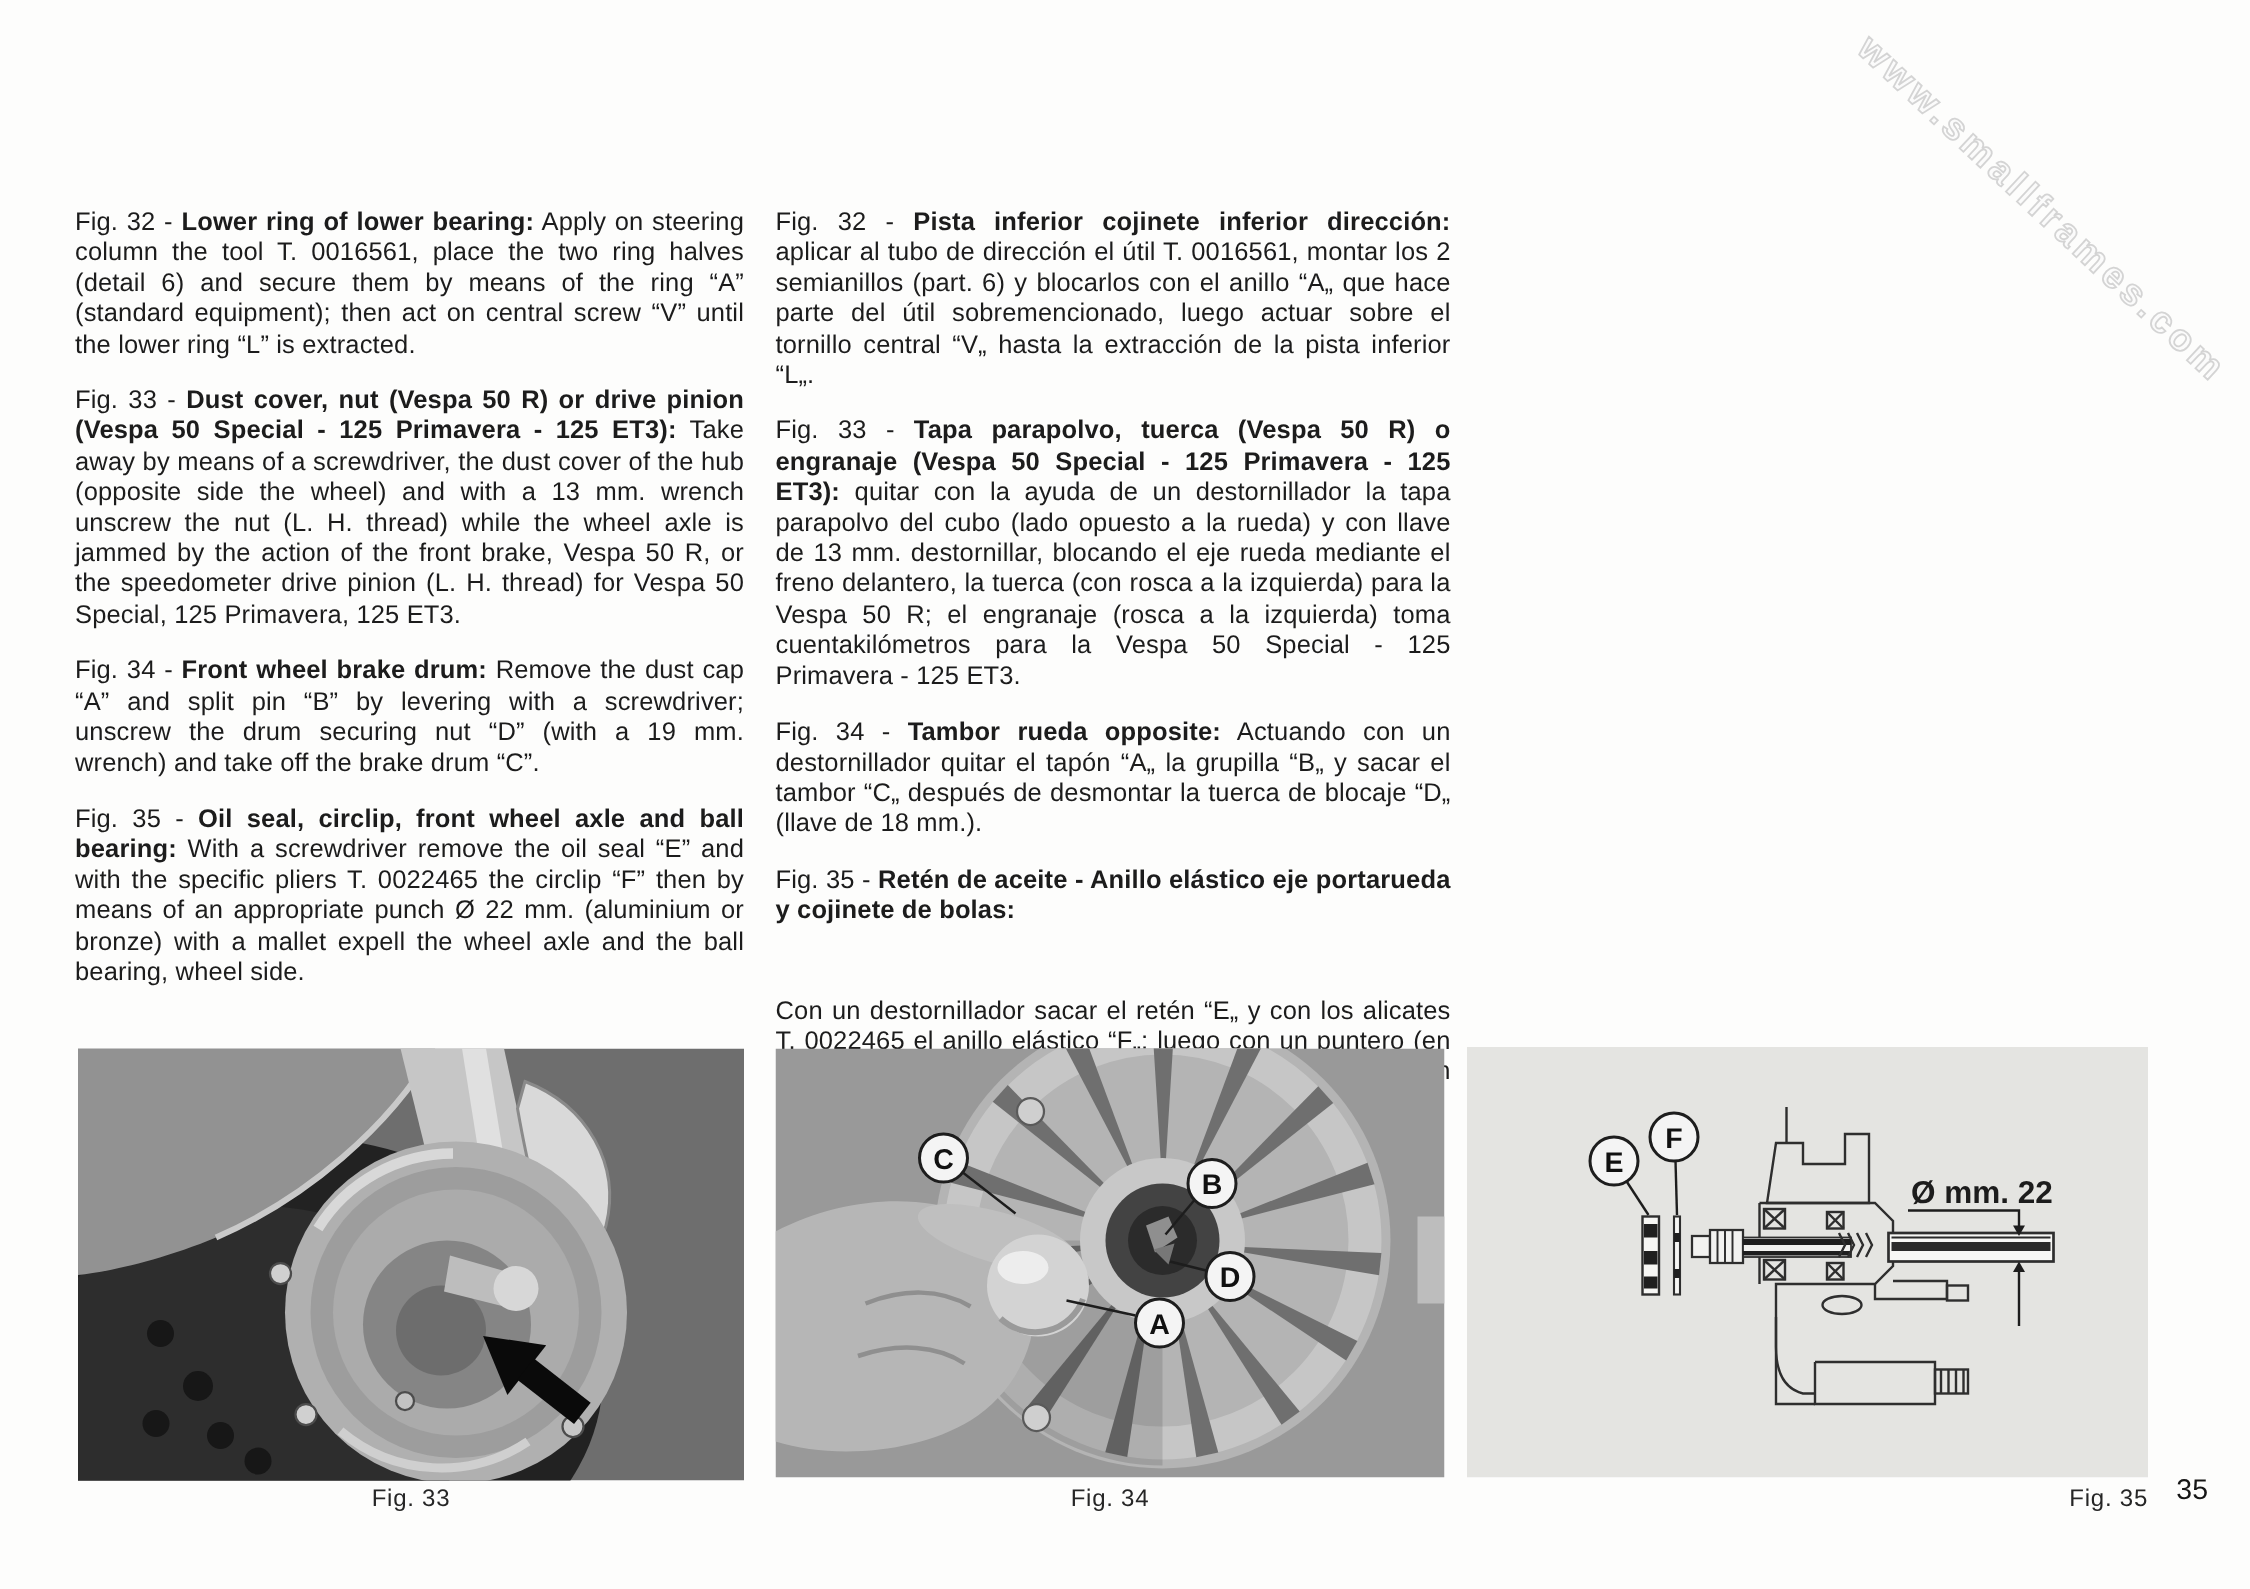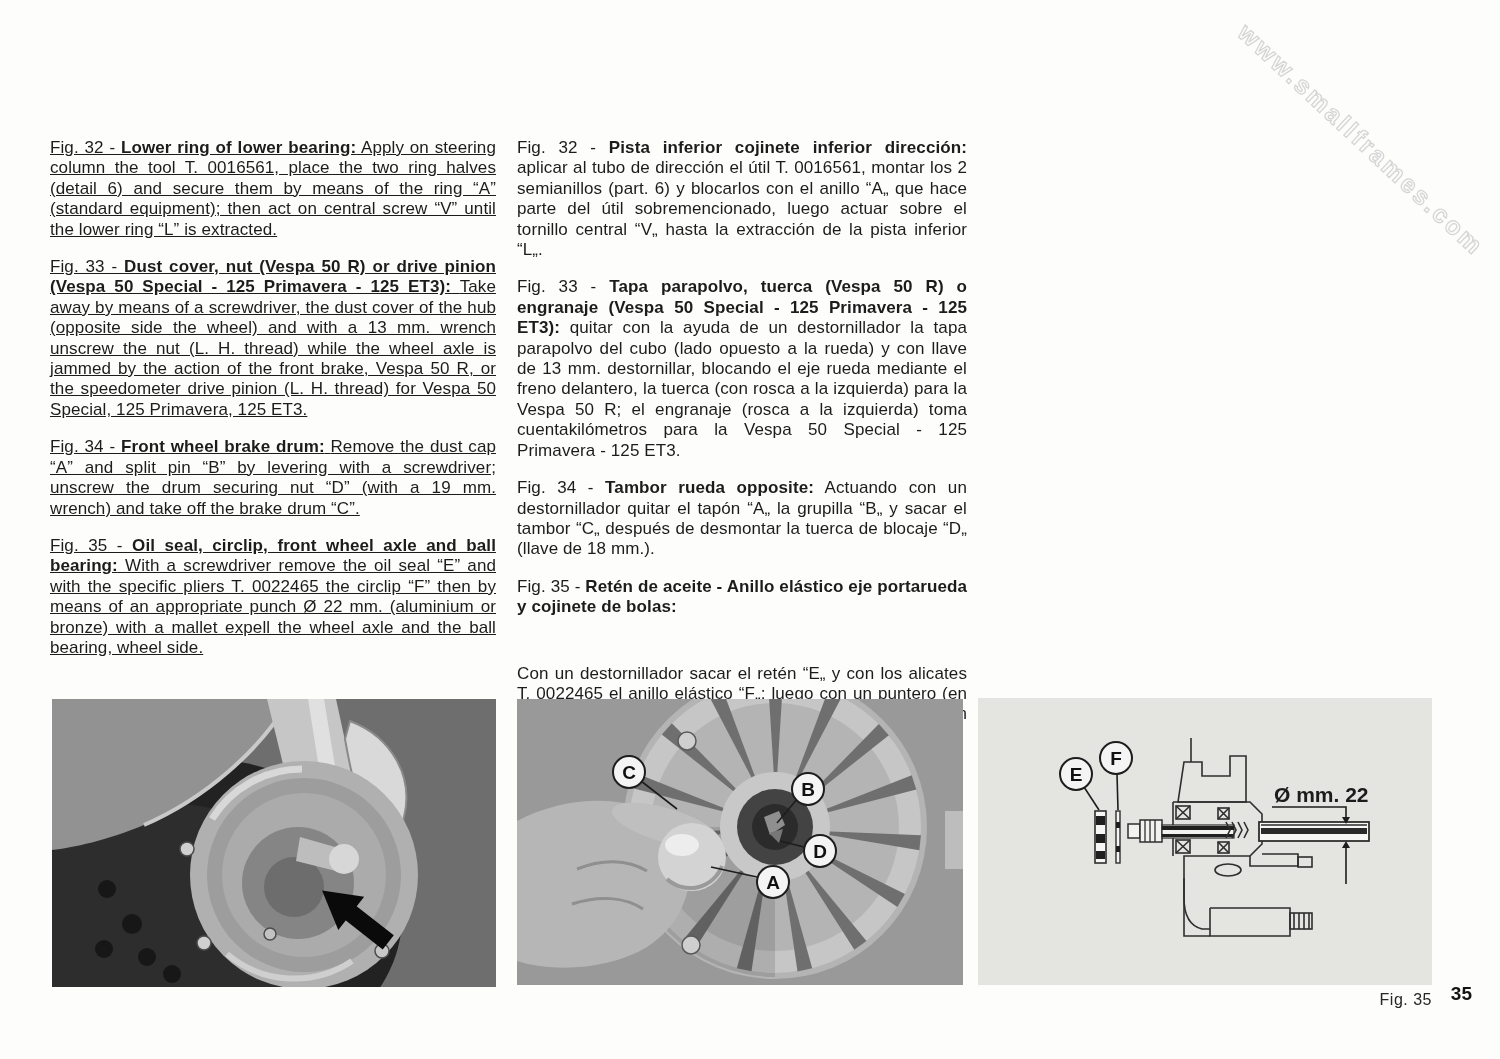--- a/index.html
+++ b/index.html
@@ -20,21 +20,21 @@
     font-size:25px;
     font-weight:bold;
     letter-spacing:3px;
     color:#fbfbfb;
     -webkit-text-stroke:1.2px #d4d4d4;
     white-space:nowrap;
     user-select:none;
   }
   
   .col{position:absolute;top:138px;}
-  .col-en{left:50px;width:446px;text-decoration:underline;}
+  .col-en{left:50px;width:446px;}
   .col-es{left:517px;width:450px;}
   .para{
     margin:0 0 17px 0;
     font-size:17px;
     line-height:20.4px;
     text-align:justify;
     letter-spacing:0.1px;
   }
   .fig-title{font-weight:bold;}
   .block-body{display:block;margin-top:46px;}
@@ -49,21 +49,21 @@
     font-size:16px;color:#262626;
     text-align:center;
     letter-spacing:0.5px;
   }
   #cap33{left:52px;width:444px;}
   #cap34{left:517px;width:446px;}
   #cap35{left:978px;width:454px;text-align:right;}
   .page-number{
     position:absolute;left:1400px;top:983px;width:72px;
     text-align:right;
-    font-size:19px;font-weight:700;color:#151515;
+    font-size:19px;font-weight:400;color:#151515;
   }
   .callout-circle{fill:#f4f4f4;stroke:#1d1d1d;stroke-width:2;}
   .callout-letter{font:bold 19px "Liberation Sans",sans-serif;fill:#111;text-anchor:middle;}
   .leader{stroke:#1d1d1d;stroke-width:1.6;fill:none;}
   .draw{stroke:#2e2e2e;stroke-width:1.6;fill:none;}
 </style>
 </head>
 <body>
 
 <div class="page">
@@ -264,17 +264,19 @@
       <g>
         <text x="296" y="104" font-family="Liberation Sans, sans-serif" font-size="21" font-weight="bold" fill="#1c1c1c">Ø mm. 22</text>
         <path class="leader" d="M294,109 L368,109 L368,120"></path>
         <polygon points="364,119 372,119 368,126" fill="#1d1d1d"></polygon>
         <line class="leader" x1="368" y1="186" x2="368" y2="149"></line>
         <polygon points="364,150 372,150 368,143" fill="#1d1d1d"></polygon>
       </g>
     </svg>
   </div>
 
+  <div class="caption" id="cap33">Fig. 33</div>
+  <div class="caption" id="cap34">Fig. 34</div>
   <div class="caption" id="cap35">Fig. 35</div>
 
   <div class="page-number">35</div>
 
 </div>
 
 </body></html>

